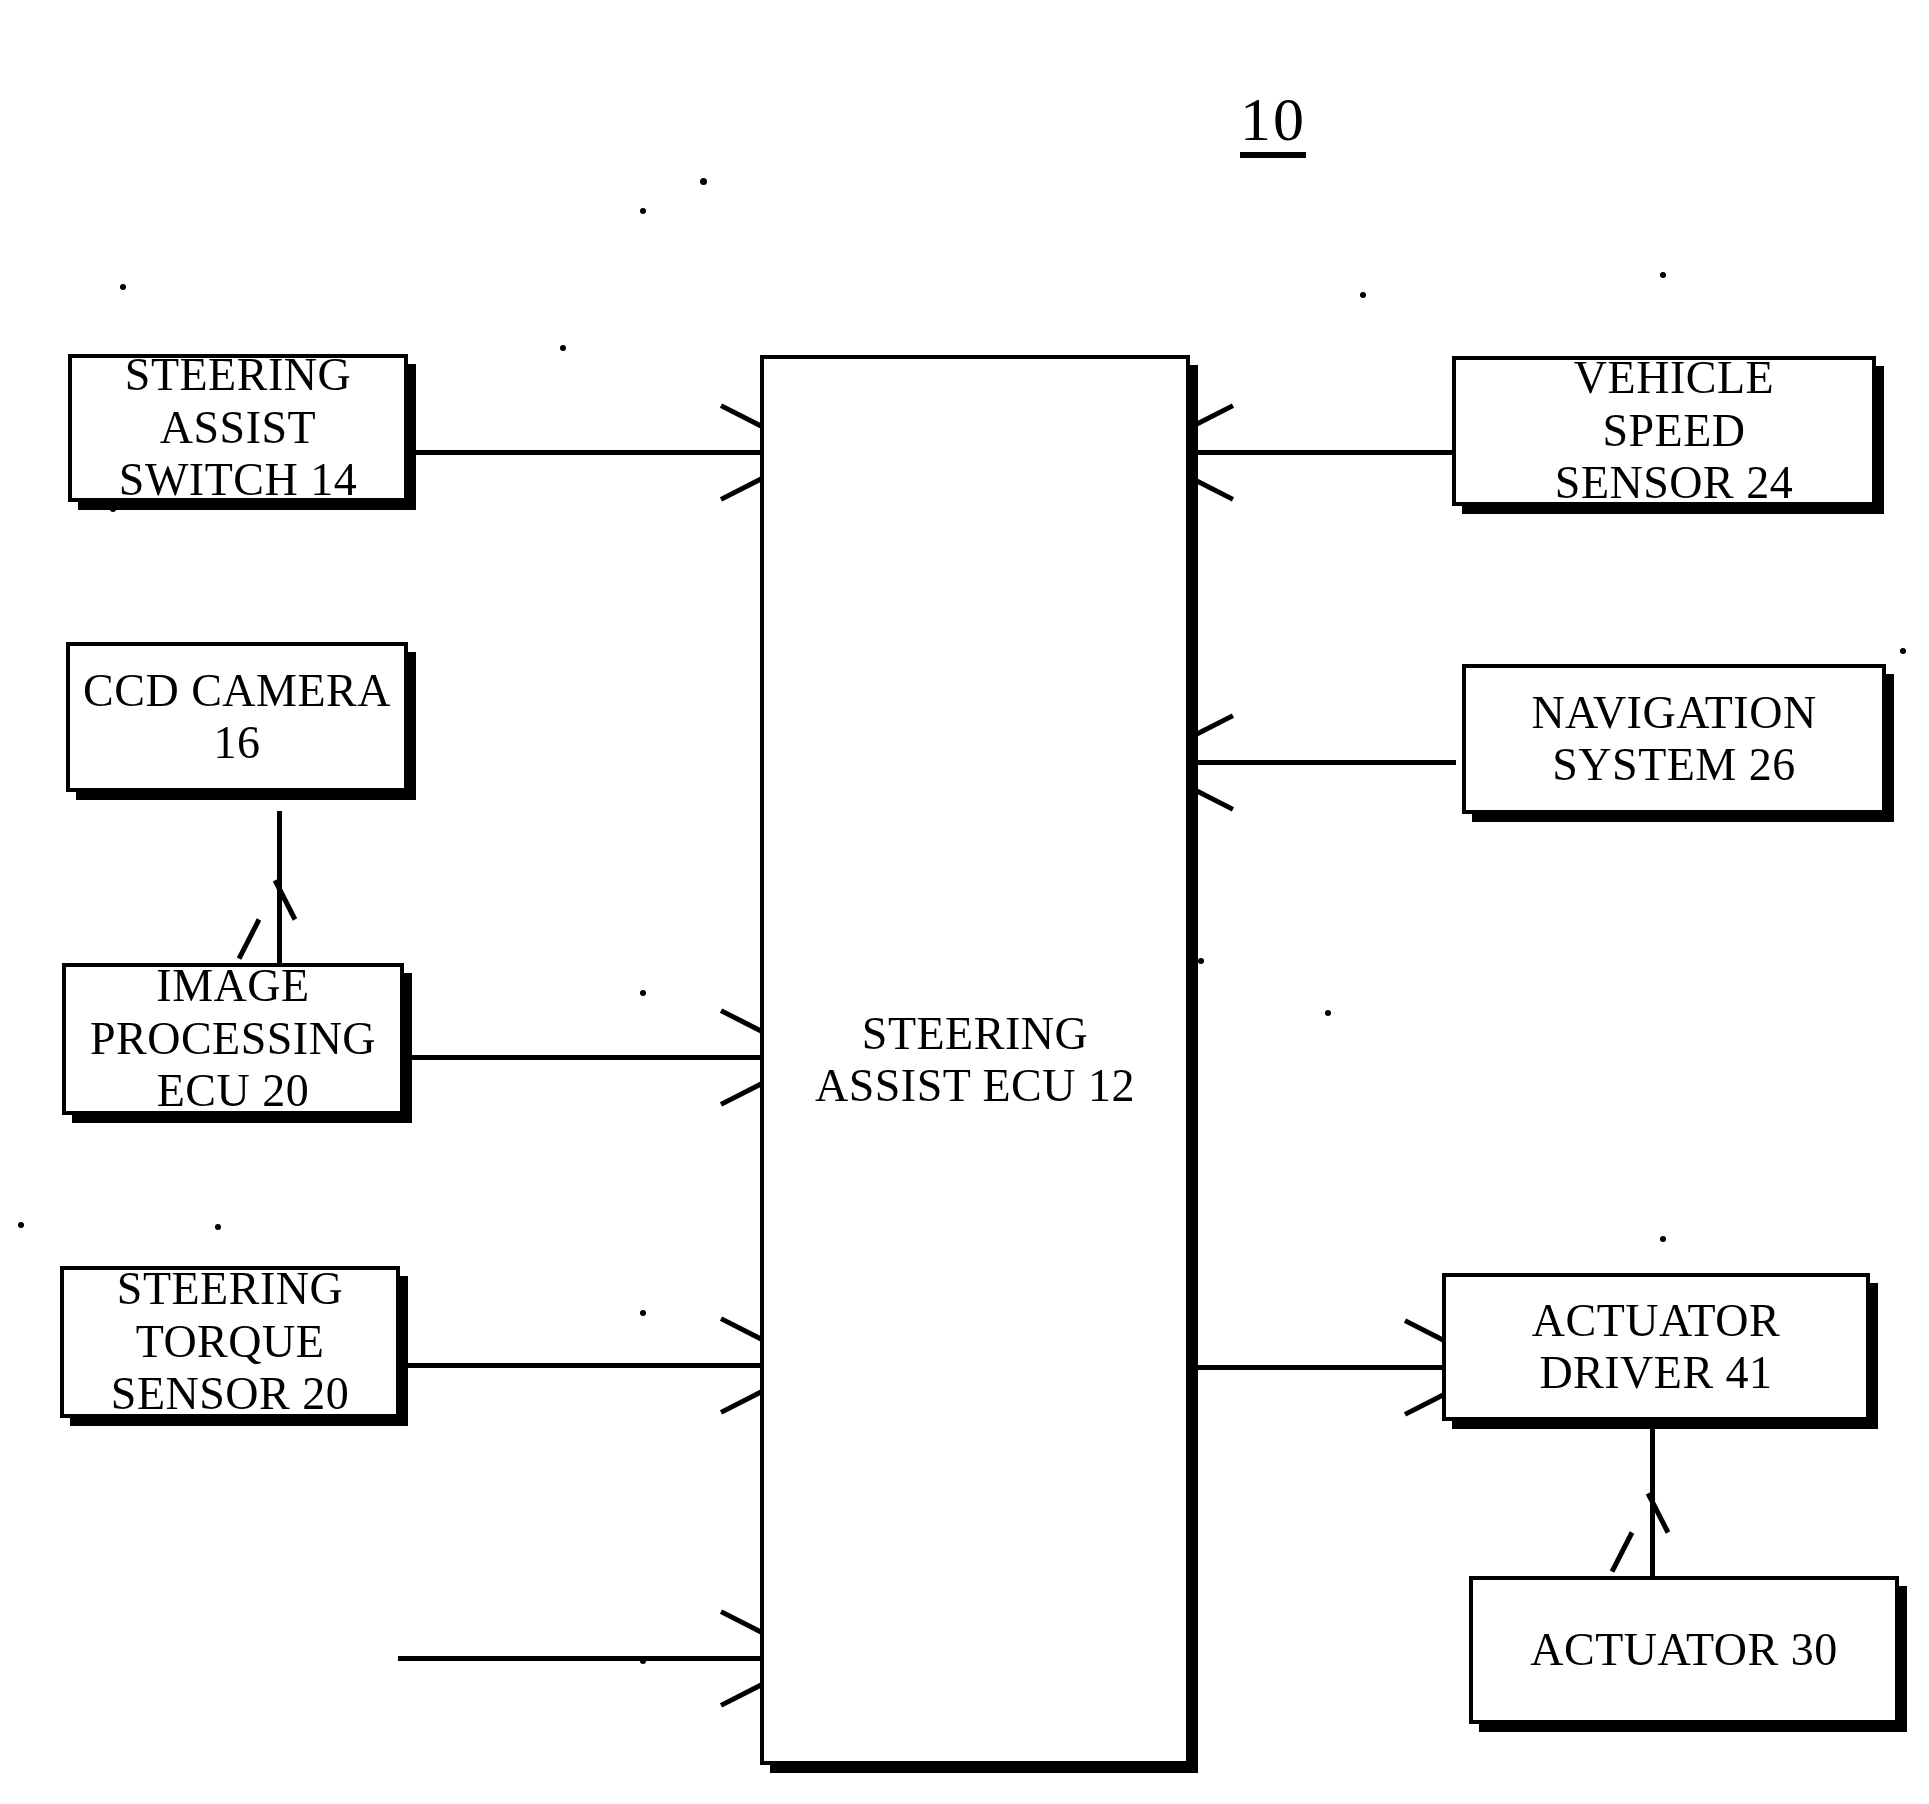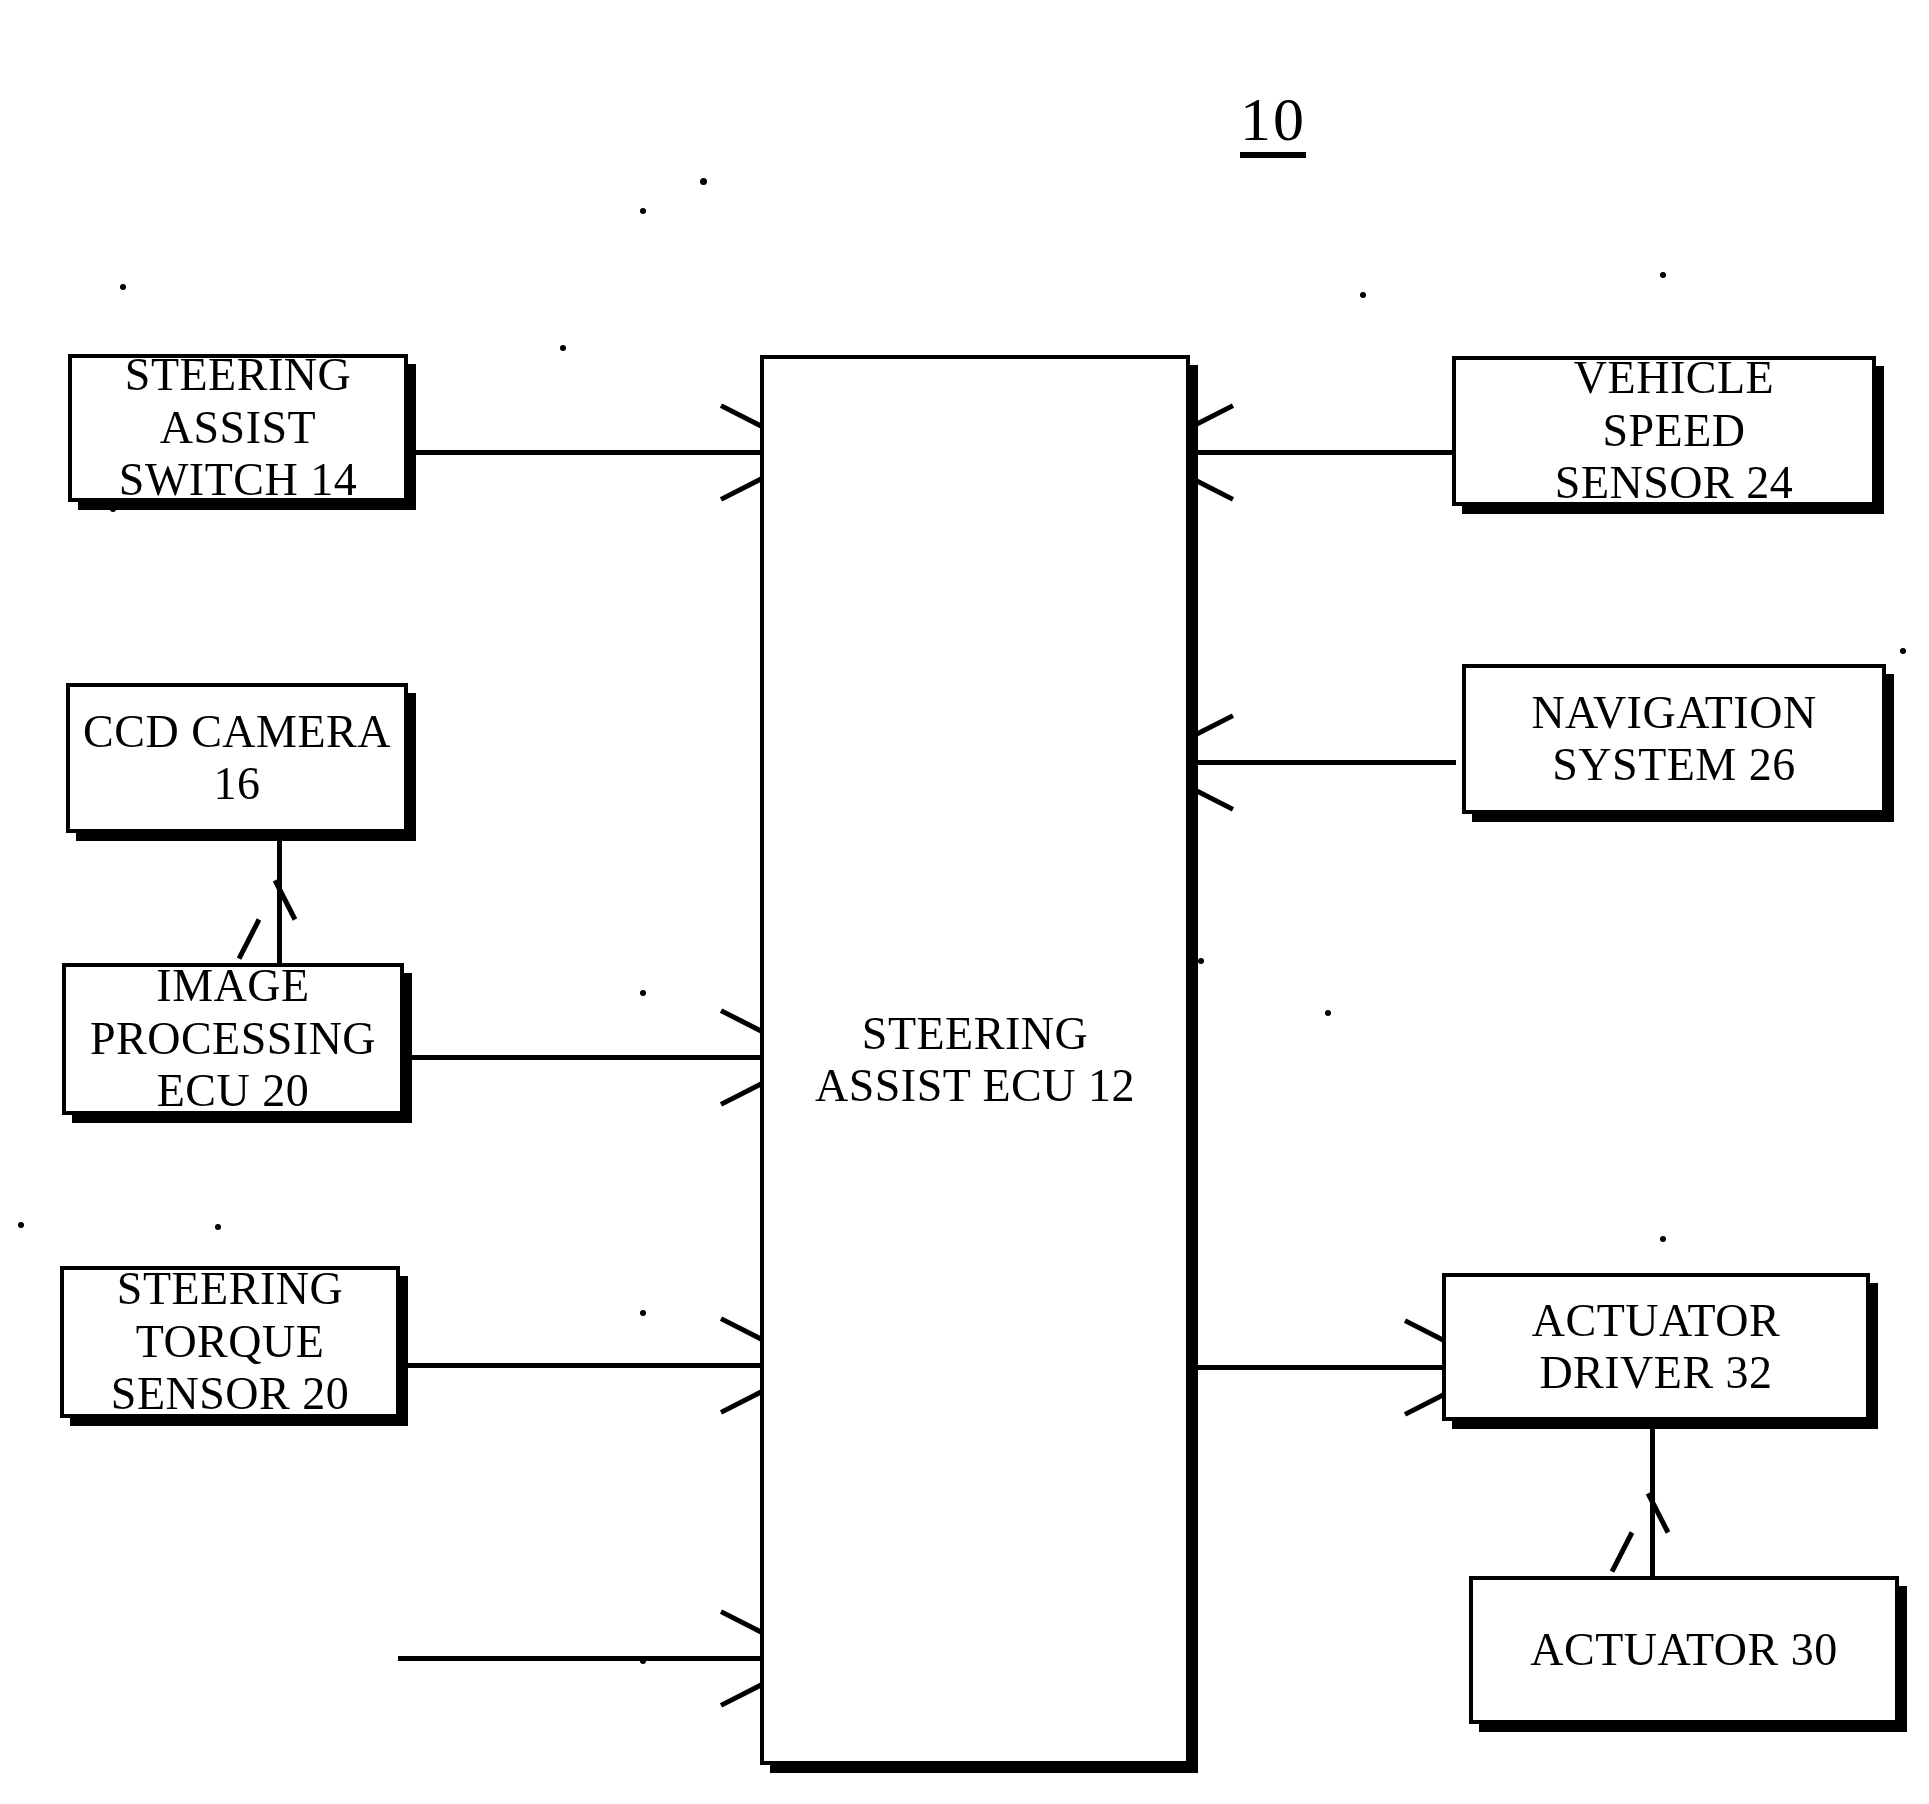--- a/index.html
+++ b/index.html
@@ -83,21 +83,21 @@
 <body>
 
 <div id="canvas">
 
   <div class="fig-number" style="left:1240px; top:88px;">10</div>
 
   <div class="block" style="left:68px; top:354px; width:340px; height:148px;">STEERING
 ASSIST
 SWITCH 14</div>
 
-  <div class="block" style="left:66px; top:683px; width:342px; height:150px;">CCD CAMERA
+  <div class="block" style="left:66px; top:642px; width:342px; height:150px;">CCD CAMERA
 16</div>
 
   <div class="block" style="left:62px; top:963px; width:342px; height:152px;">IMAGE
 PROCESSING
 ECU 20</div>
 
   <div class="block" style="left:60px; top:1266px; width:340px; height:152px;">STEERING
 TORQUE
 SENSOR 20</div>
 
@@ -106,21 +106,21 @@
 ASSIST ECU 12</div>
 
   <div class="block" style="left:1452px; top:356px; width:424px; height:150px;padding-left:20px;">VEHICLE
 SPEED
 SENSOR 24</div>
 
   <div class="block" style="left:1450px; top:664px; width:424px; height:150px;margin-left:12px;">NAVIGATION
 SYSTEM 26</div>
 
   <div class="block" style="left:1442px; top:1273px; width:428px; height:148px;">ACTUATOR
-DRIVER 32</div>
+DRIVER 41</div>
 
   <div class="block" style="left:1436px; top:1576px; width:430px; height:148px;margin-left:33px;">ACTUATOR 30</div>
 
   <div class="hline" style="left:410px; top:450px; width:352px;"></div>
   <div class="ah" style="left:716px; top:424px; transform-origin:right center; transform:rotate(27deg);"></div>
   <div class="ah" style="left:716px; top:476px; transform-origin:right center; transform:rotate(-27deg);"></div>
 
   <div class="vline" style="left:277px; top:811px; height:152px;"></div>
   <div class="ah" style="left:251px; top:917px; width:44px; transform-origin:right center; transform:rotate(63deg);"></div>
   <div class="ah" style="left:259px; top:917px; width:44px; transform-origin:left center; transform:rotate(117deg);"></div>

